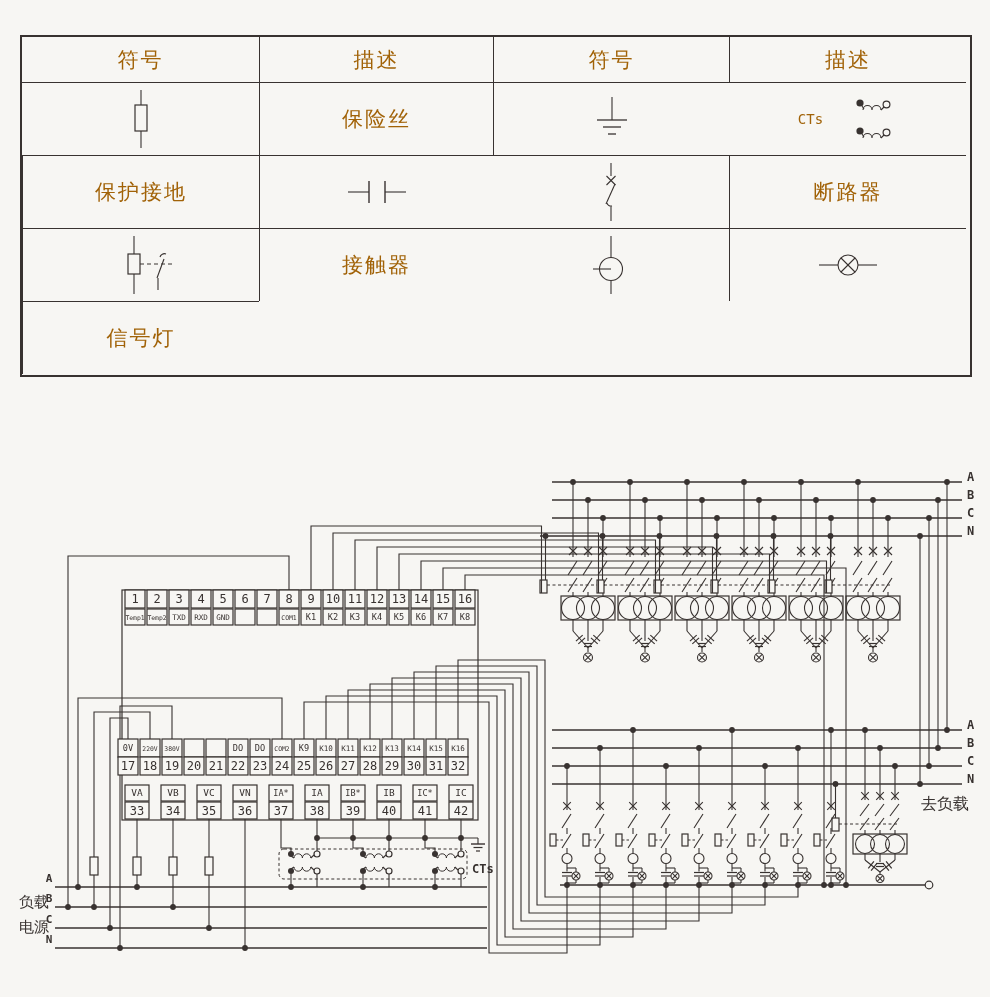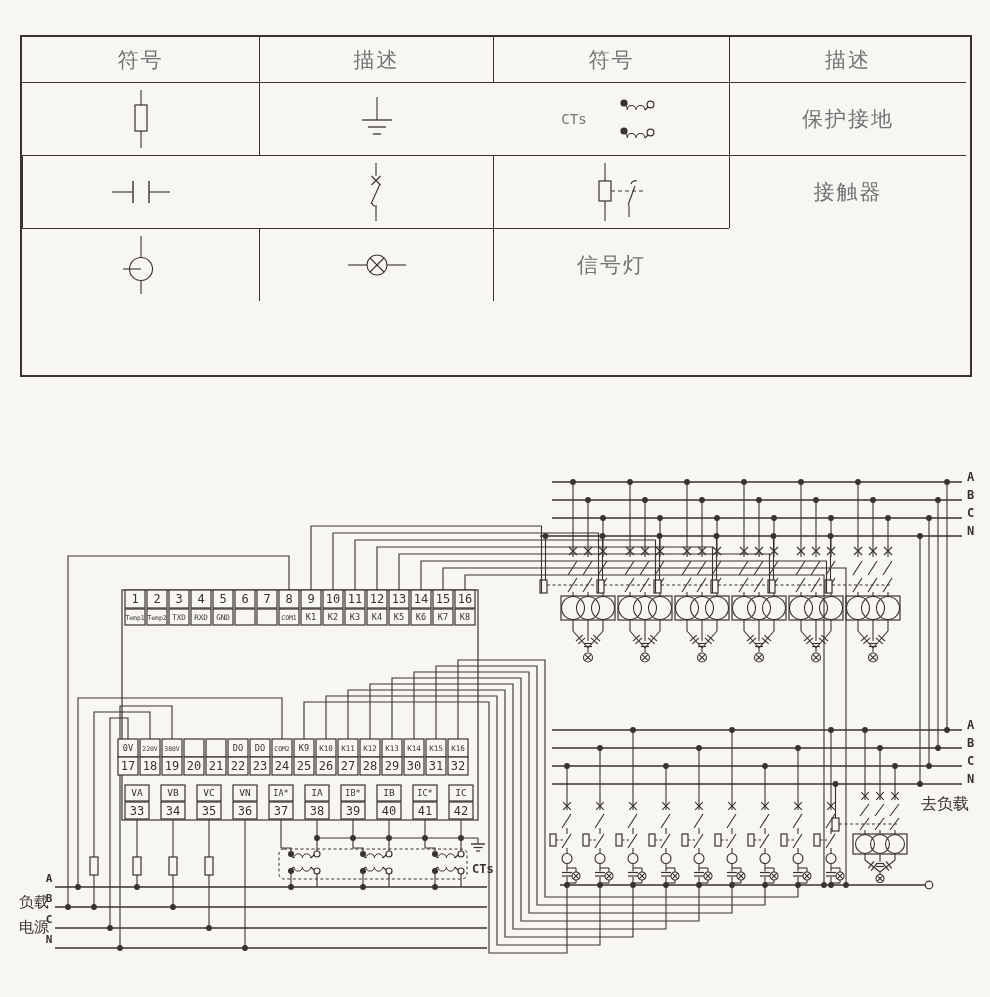--- a/index.html
+++ b/index.html
@@ -1,17 +1,17 @@
 <!DOCTYPE html>
 <html><head>
 <meta charset="utf-8">
 <style>
   html,body{margin:0;padding:0;background:#f7f6f3;}
   #page{position:relative;width:990px;height:997px;background:#f7f6f3;overflow:hidden;
-        font-family:"DejaVu Sans", sans-serif;color:#737373;}
+        font-family:"DejaVu Sans", sans-serif;color:#a16207;}
   
   #legend{position:absolute;left:20px;top:35px;width:948px;height:338px;
           border:2px solid #383230;display:grid;
           grid-template-columns:237px 234px 236px 237px;
           grid-template-rows:45px 73px 73px 73px 73px;}
   .lcell{border-top:1.4px solid #383230;border-left:1.4px solid #383230;
          display:flex;align-items:center;justify-content:center;
          font-size:21px;letter-spacing:2px;}
   .lcell.first-col{border-left:none;}
   .lcell.head{border-top:none;}
@@ -29,20 +29,21 @@
       <div class="lcell head">符号</div>
       <div class="lcell head">描述</div>
       <div class="lcell first-col">
         <div class="symwrap">
           <svg width="70" height="70">
             <line x1="35" y1="6" x2="35" y2="64" stroke="#383230" stroke-width="1.1"></line>
             <rect x="29" y="21" width="12" height="26" fill="#f7f6f3" stroke="#383230" stroke-width="1.2"></rect>
           </svg>
         </div>
       </div>
+      <div class="lcell">保险丝</div>
       <div class="lcell">
         <div class="symwrap">
           <svg width="70" height="70">
             <line x1="35" y1="13" x2="35" y2="36" stroke="#383230" stroke-width="1.1"></line>
             <line x1="20" y1="36" x2="50" y2="36" stroke="#383230" stroke-width="1.3"></line>
             <line x1="26" y1="43" x2="44" y2="43" stroke="#383230" stroke-width="1.3"></line>
             <line x1="31" y1="50" x2="39" y2="50" stroke="#383230" stroke-width="1.3"></line>
           </svg>
         </div>
       </div>
@@ -79,20 +80,21 @@
           <svg width="70" height="70">
             <line x1="35" y1="6" x2="35" y2="19" stroke="#383230" stroke-width="1.1"></line>
             <line x1="30.5" y1="19" x2="39.5" y2="28" stroke="#383230" stroke-width="1.1"></line>
             <line x1="30.5" y1="28" x2="39.5" y2="19" stroke="#383230" stroke-width="1.1"></line>
             <line x1="30" y1="47" x2="39" y2="27" stroke="#383230" stroke-width="1.1"></line>
             <path d="M31,46 A4,4 0 0 0 36,49" fill="none" stroke="#383230" stroke-width="1.1"></path>
             <line x1="35" y1="50" x2="35" y2="64" stroke="#383230" stroke-width="1.1"></line>
           </svg>
         </div>
       </div>
+      <div class="lcell">断路器</div>
       <div class="lcell">
         <div class="symwrap">
           <svg width="70" height="70">
             <line x1="28" y1="6" x2="28" y2="24" stroke="#383230" stroke-width="1.1"></line>
             <rect x="22" y="24" width="12" height="20" fill="#f7f6f3" stroke="#383230" stroke-width="1.2"></rect>
             <line x1="28" y1="44" x2="28" y2="64" stroke="#383230" stroke-width="1.1"></line>
             <line x1="34" y1="34" x2="66" y2="34" stroke="#383230" stroke-width="1.1" stroke-dasharray="4 3"></line>
             <path d="M60,24 A4.5,4.5 0 0 0 54,27" fill="none" stroke="#383230" stroke-width="1.1"></path>
             <line x1="51" y1="48" x2="58" y2="29" stroke="#383230" stroke-width="1.1"></line>
             <line x1="52" y1="48" x2="52" y2="60" stroke="#383230" stroke-width="1.1"></line>

